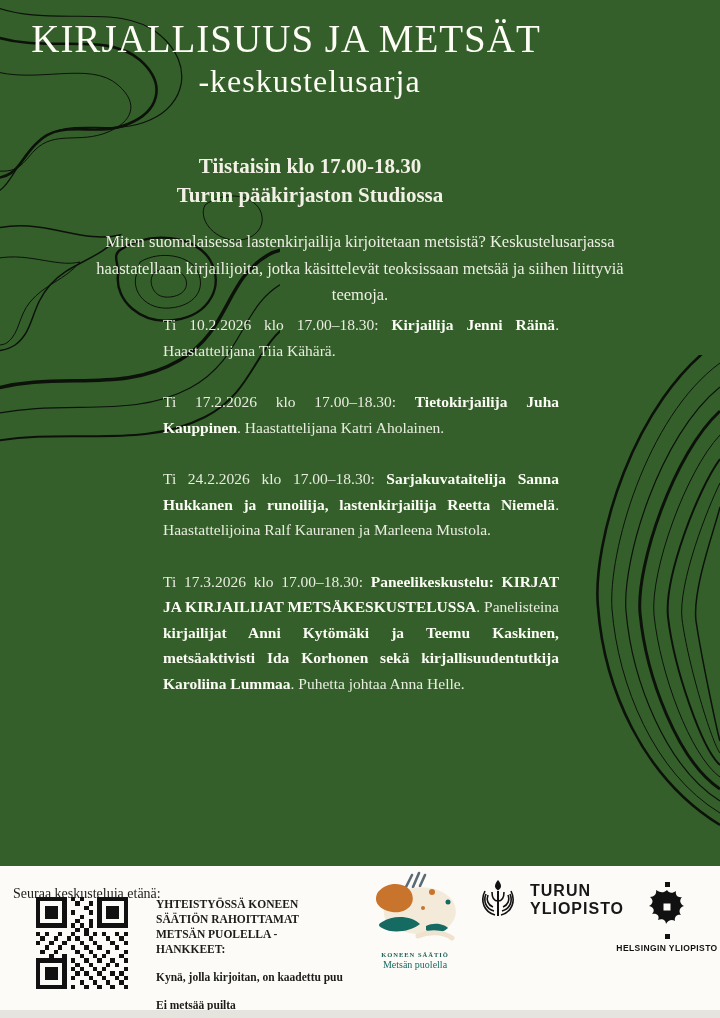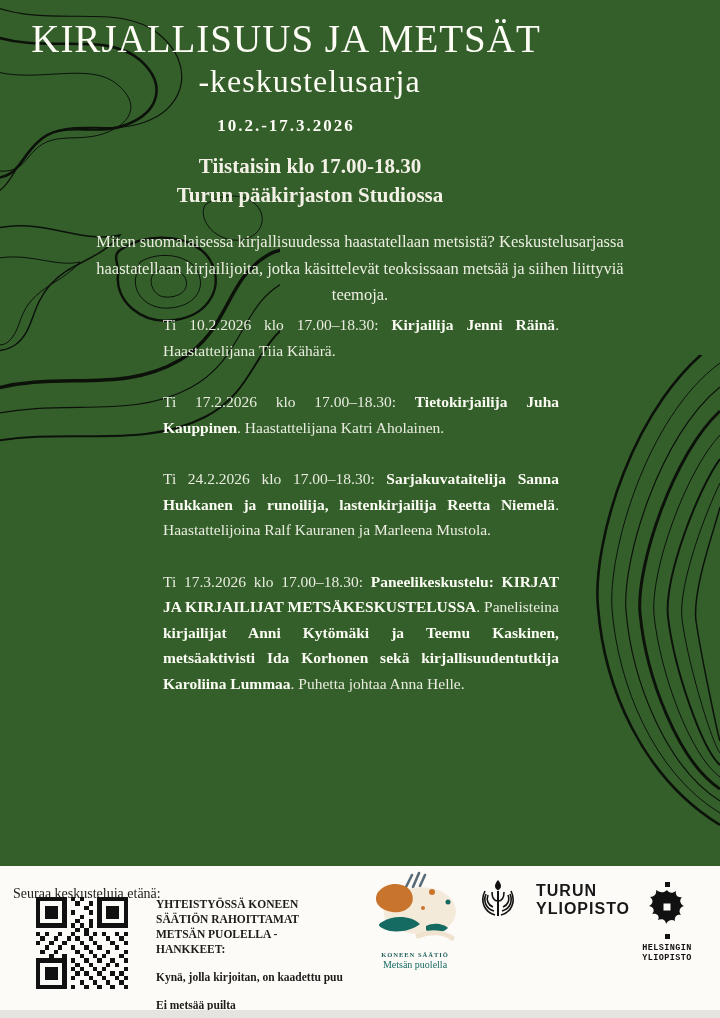--- a/index.html
+++ b/index.html
@@ -38,29 +38,29 @@
   .qr-wrap{position:absolute; left:36px; top:31px; width:92px; height:92px;}
   .collab{position:absolute; left:148px; top:23px; width:205px;
     font-size:11.5px; font-weight:bold; line-height:15px;}
   .collab p{margin:8px;}
   .collab .p2{margin-top:13px;} .collab .p3{margin-top:13px;}
 
   .metsan{position:absolute; left:356px; top:4px; width:118px; text-align:center;}
   .metsan .ks{font-size:6.5px; letter-spacing:1px; color:#1b5f58; font-weight:bold; margin-top:1px;}
   .metsan .mp{font-size:10px; font-weight:normal; color:#156a62; margin-top:1px;}
 
-  .turku{position:absolute; left:476px; top:12px; display:flex; align-items:center; gap:16px;}
+  .turku{position:absolute; left:476px; top:12px; display:flex; align-items:center; gap:10px;}
   .turku .txt{font-family:"Liberation Sans", sans-serif; font-weight:bold; font-size:16px;
     line-height:18px; letter-spacing:1px; color:#181818;}
 
   .jyu{position:absolute; left:481px; top:68px; display:flex; align-items:flex-end; gap:5px;}
   .jyu .txt{font-size:10.5px; line-height:13px; color:#27458e; padding-bottom:14px; letter-spacing:.3px;}
 
   .helsinki{position:absolute; left:616px; top:16px; width:102px; text-align:center;}
-  .helsinki .txt{font-family:Liberation Mono, monospace; font-weight:bold; font-size:8.5px;
+  .helsinki .txt{font-family:Liberation Sans, sans-serif; font-weight:bold; font-size:8.5px;
     letter-spacing:.4px; color:#111; margin-top:3px;}
 
   .bottom-edge{position:absolute; left:0; bottom:0; width:720px; height:8px; background:#e6e4df;}
 </style>
 </head>
 <body>
 
 <div class="poster">
 
   <svg class="deco" style="top:0;left:0;" width="280" height="450" viewBox="0 0 280 450">
@@ -85,29 +85,28 @@
     <path stroke-width="3" d="M150,56 C104,98 66,210 70,258 C76,322 108,406 150,434"></path>
     <path stroke-width="1" d="M150,80 C116,116 80,216 84,260 C90,318 120,400 150,422"></path>
     <path stroke-width="2" d="M150,104 C128,134 94,222 98,262 C104,314 132,394 150,410"></path>
     <path stroke-width="1" d="M150,128 C138,152 108,228 112,264 C118,310 142,388 150,398"></path>
     <path stroke-width="1.5" d="M150,152 C146,170 122,234 126,266 C132,306 148,380 150,386"></path>
   </svg>
 
   <div class="title-block">
     <h1 class="main-title">KIRJALLISUUS JA METSÄT</h1>
     <div class="sub-title">-keskustelusarja</div>
-    <div class="date-range">10.2.-17.3.2026</div>
   </div>
 
   <div class="schedule">
     <div>Tiistaisin klo 17.00-18.30</div>
     <div>Turun pääkirjaston Studiossa</div>
   </div>
 
-  <div class="intro">Miten suomalaisessa kirjallisuudessa haastatellaan metsistä? Keskustelusarjassa haastatellaan kirjailijoita, jotka käsittelevät teoksissaan metsää ja siihen liittyviä teemoja.</div>
+  <div class="intro">Miten suomalaisessa lastenkirjailija kirjoitetaan metsistä? Keskustelusarjassa haastatellaan kirjailijoita, jotka käsittelevät teoksissaan metsää ja siihen liittyviä teemoja.</div>
 
   <div class="events">
     <p class="event"><span>Ti 10.2.2026 klo 17.00–18.30: </span><span class="seg-b">Kirjailija Jenni Räinä</span><span>. Haastattelijana Tiia Kähärä.</span></p>
     <p class="event"><span>Ti 17.2.2026 klo 17.00–18.30: </span><span class="seg-b">Tietokirjailija Juha Kauppinen</span><span>. Haastattelijana Katri Aholainen.</span></p>
     <p class="event"><span>Ti 24.2.2026 klo 17.00–18.30: </span><span class="seg-b">Sarjakuvataitelija Sanna Hukkanen ja runoilija, lastenkirjailija Reetta Niemelä</span><span>. Haastattelijoina Ralf Kauranen ja Marleena Mustola.</span></p>
     <p class="event"><span>Ti 17.3.2026 klo 17.00–18.30: </span><span class="seg-b">Paneelikeskustelu: KIRJAT JA KIRJAILIJAT METSÄKESKUSTELUSSA</span><span>. Panelisteina </span><span class="seg-b">kirjailijat Anni Kytömäki ja Teemu Kaskinen, metsäaktivisti Ida Korhonen sekä kirjallisuudentutkija Karoliina Lummaa</span><span>. Puhetta johtaa Anna Helle.</span></p>
   </div>
 
   <div class="footer">
     <div class="qr-label">Seuraa keskusteluja etänä:</div>

